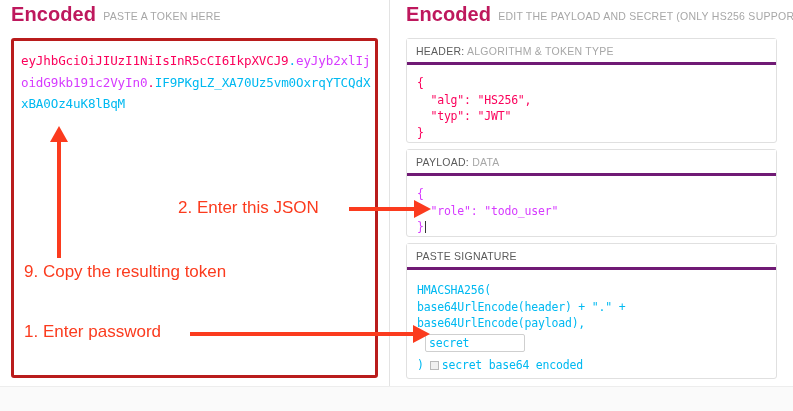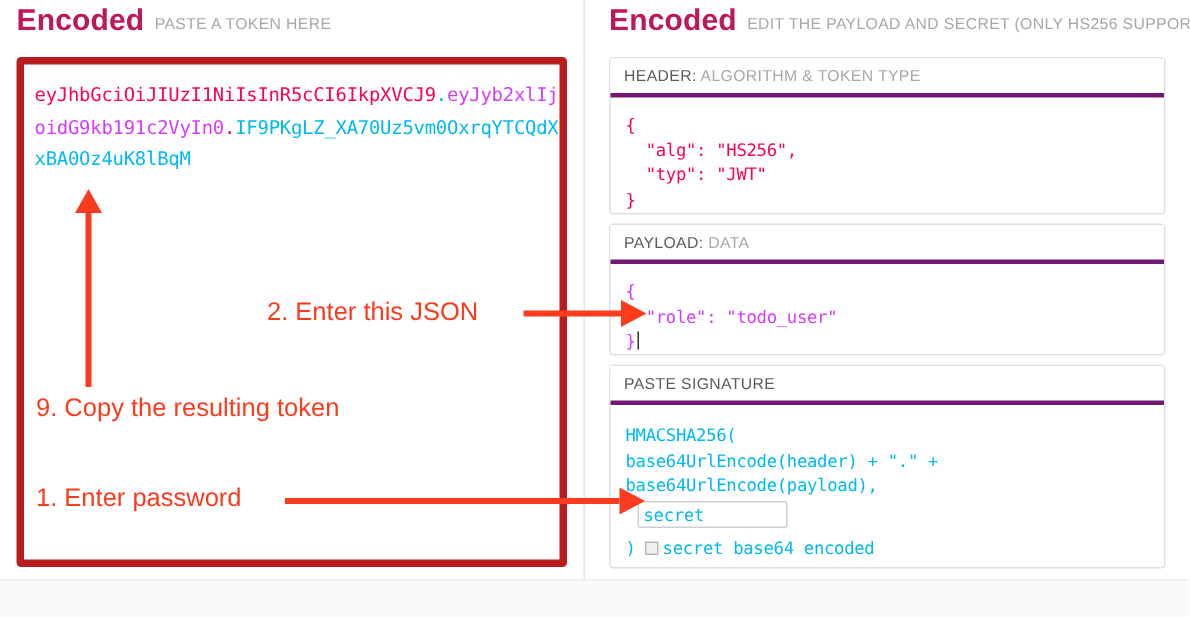--- a/index.html
+++ b/index.html
@@ -49,21 +49,21 @@
     top: -1.5px;
   }
 
   
   .encoded-box {
     position: absolute;
     left: 11px;
     top: 38px;
     width: 367px;
     height: 340px;
-    border: 5px solid #b91c1c;
+    border: 3px solid #b91c1c;
     border-radius: 3px;
     background: #ffffff;
     box-sizing: border-box;
     overflow: hidden;
   }
   .token {
     position: absolute;
     left: 7px;
     top: 9px;
     width: 352px;

